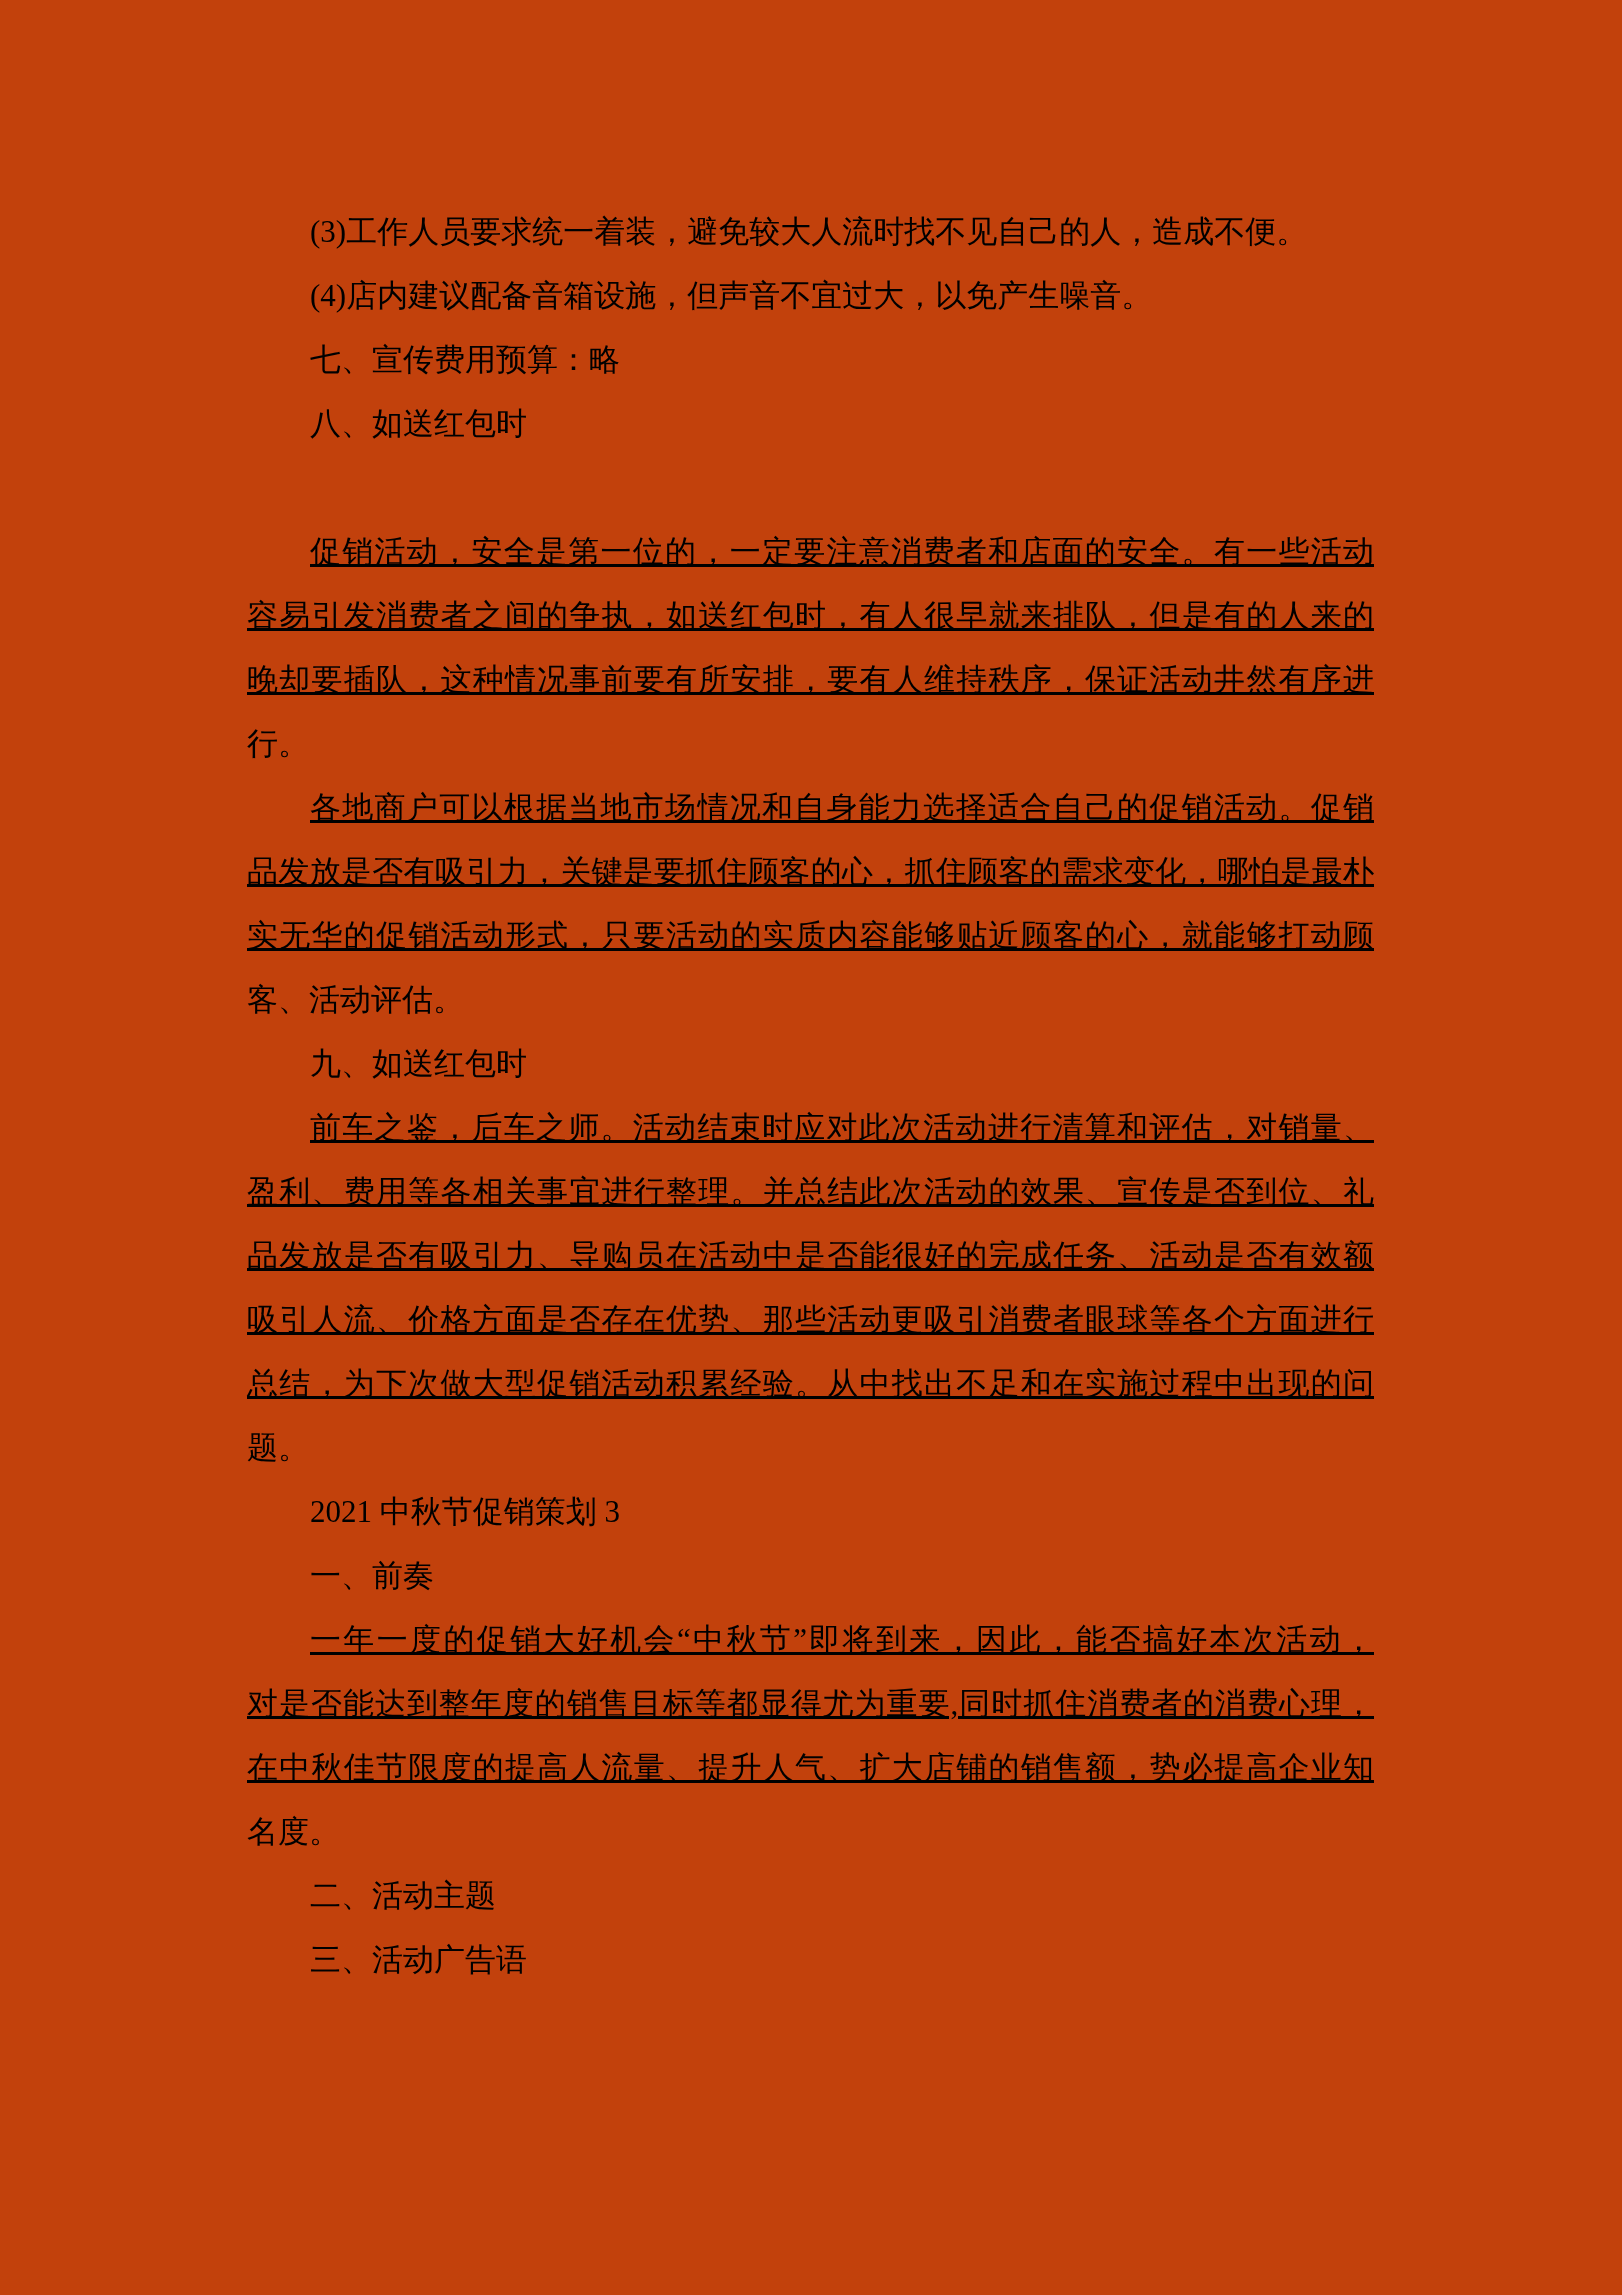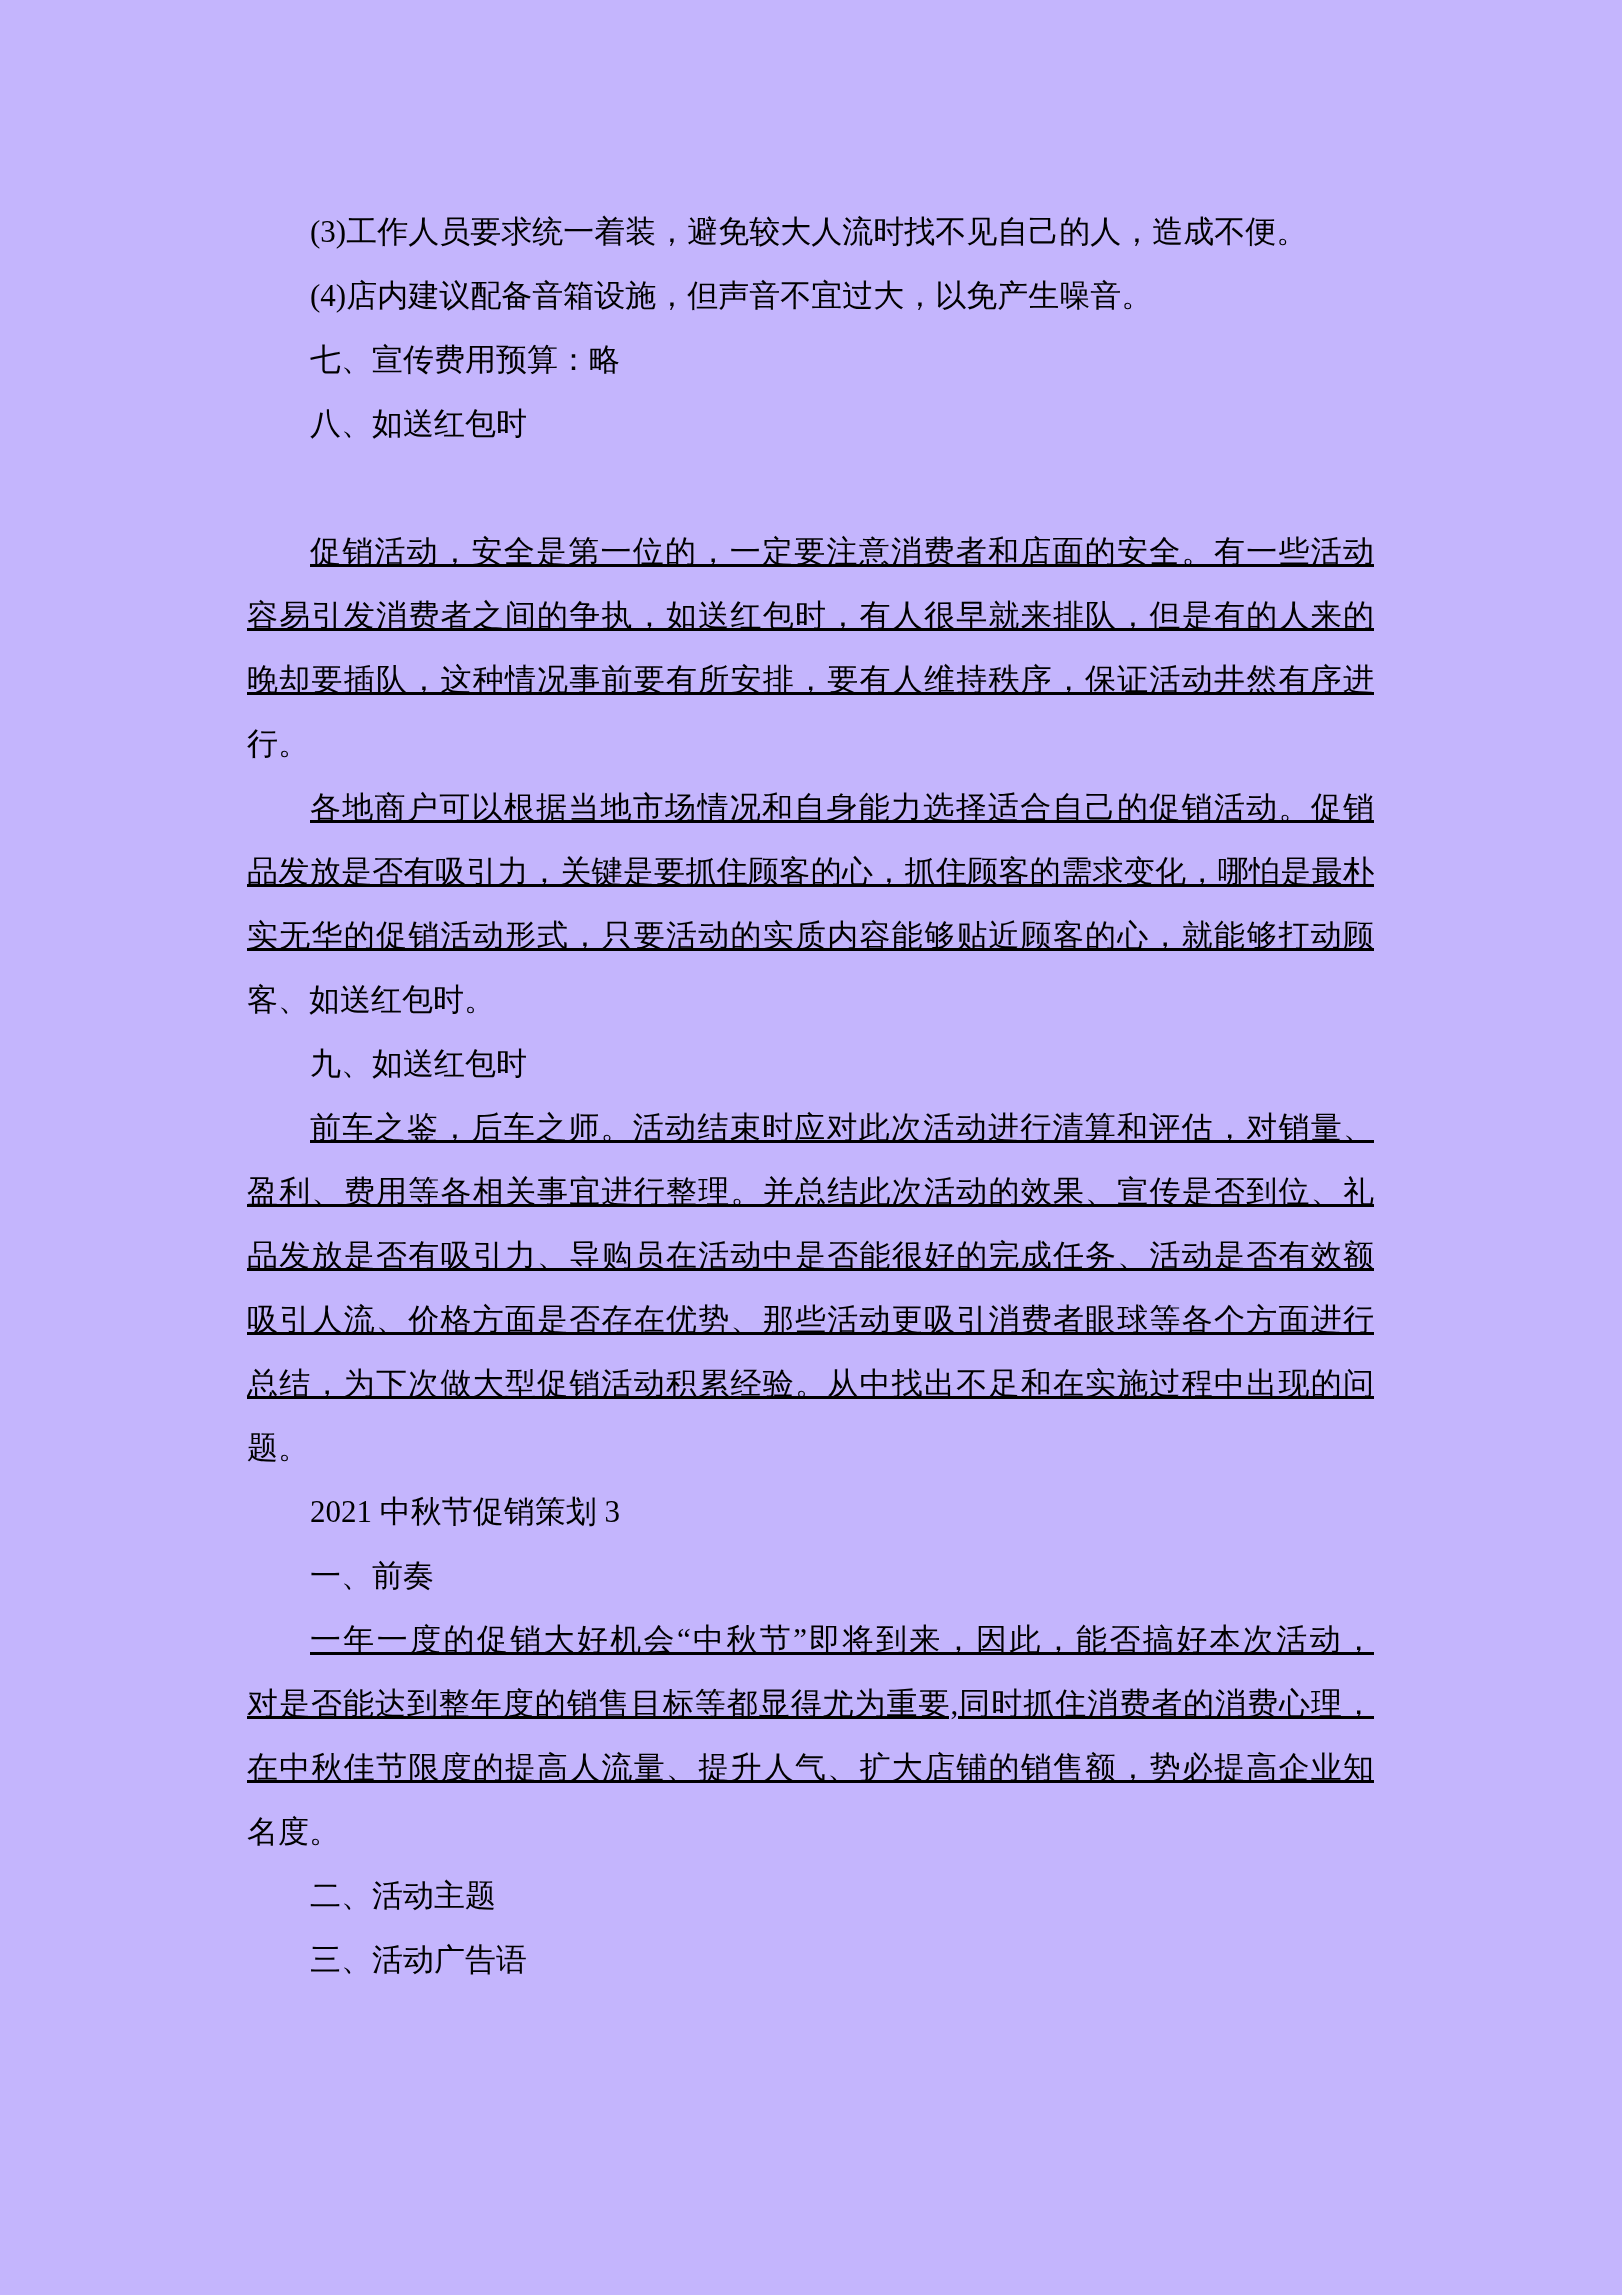--- a/index.html
+++ b/index.html
@@ -4,21 +4,21 @@
 <style>
   html, body {
     margin: 0;
     padding: 0;
     background: #ffffff;
   }
   .page {
     position: relative;
     width: 1623px;
     height: 2295px;
-    background: #c4b5fd;
+    background: #c2410c;
     overflow: hidden;
     font-family: "Liberation Serif", "DejaVu Serif", serif;
     color: #000000;
   }
   .content {
     position: absolute;
     left: 247px;
     top: 200px;
     width: 1127px;
     font-size: 31px;
@@ -53,21 +53,21 @@
       <div class="line indent">七、宣传费用预算：略</div>
       <div class="line indent">八、如送红包时</div>
       <div class="line blank">&nbsp;</div>
       <div class="line indent just">促销活动，安全是第一位的，一定要注意消费者和店面的安全。有一些活动</div>
       <div class="line just">容易引发消费者之间的争执，如送红包时，有人很早就来排队，但是有的人来的</div>
       <div class="line just">晚却要插队，这种情况事前要有所安排，要有人维持秩序，保证活动井然有序进</div>
       <div class="line">行。</div>
       <div class="line indent just">各地商户可以根据当地市场情况和自身能力选择适合自己的促销活动。促销</div>
       <div class="line just">品发放是否有吸引力，关键是要抓住顾客的心，抓住顾客的需求变化，哪怕是最朴</div>
       <div class="line just">实无华的促销活动形式，只要活动的实质内容能够贴近顾客的心，就能够打动顾</div>
-      <div class="line">客、如送红包时。</div>
+      <div class="line">客、活动评估。</div>
       <div class="line indent">九、如送红包时</div>
       <div class="line indent just">前车之鉴，后车之师。活动结束时应对此次活动进行清算和评估，对销量、</div>
       <div class="line just">盈利、费用等各相关事宜进行整理。并总结此次活动的效果、宣传是否到位、礼</div>
       <div class="line just">品发放是否有吸引力、导购员在活动中是否能很好的完成任务、活动是否有效额</div>
       <div class="line just">吸引人流、价格方面是否存在优势、那些活动更吸引消费者眼球等各个方面进行</div>
       <div class="line just">总结，为下次做大型促销活动积累经验。从中找出不足和在实施过程中出现的问</div>
       <div class="line">题。</div>
       <div class="line indent">2021 中秋节促销策划 3</div>
       <div class="line indent">一、前奏</div>
       <div class="line indent just">一年一度的促销大好机会“中秋节”即将到来，因此，能否搞好本次活动，</div>

